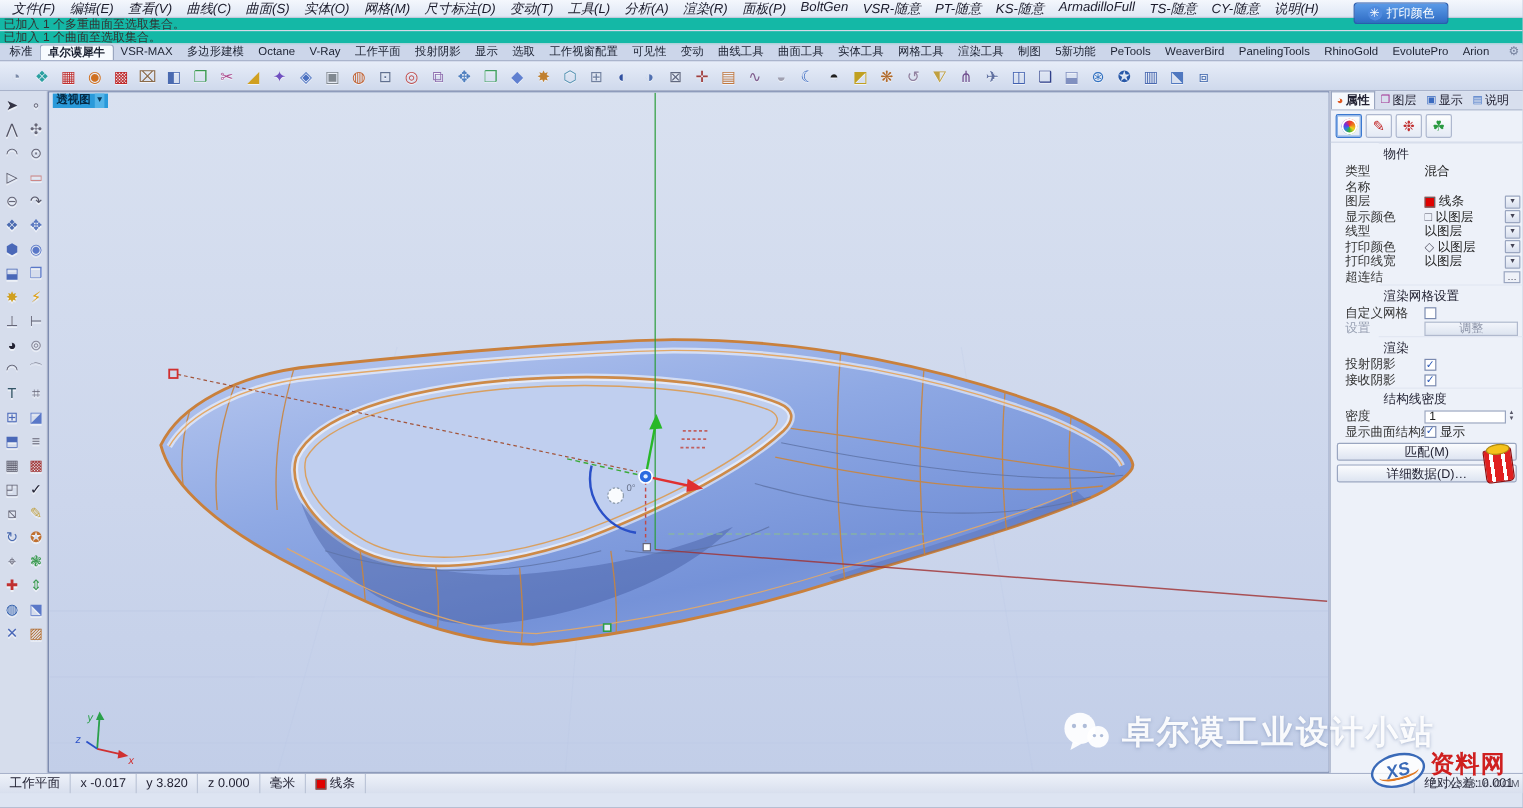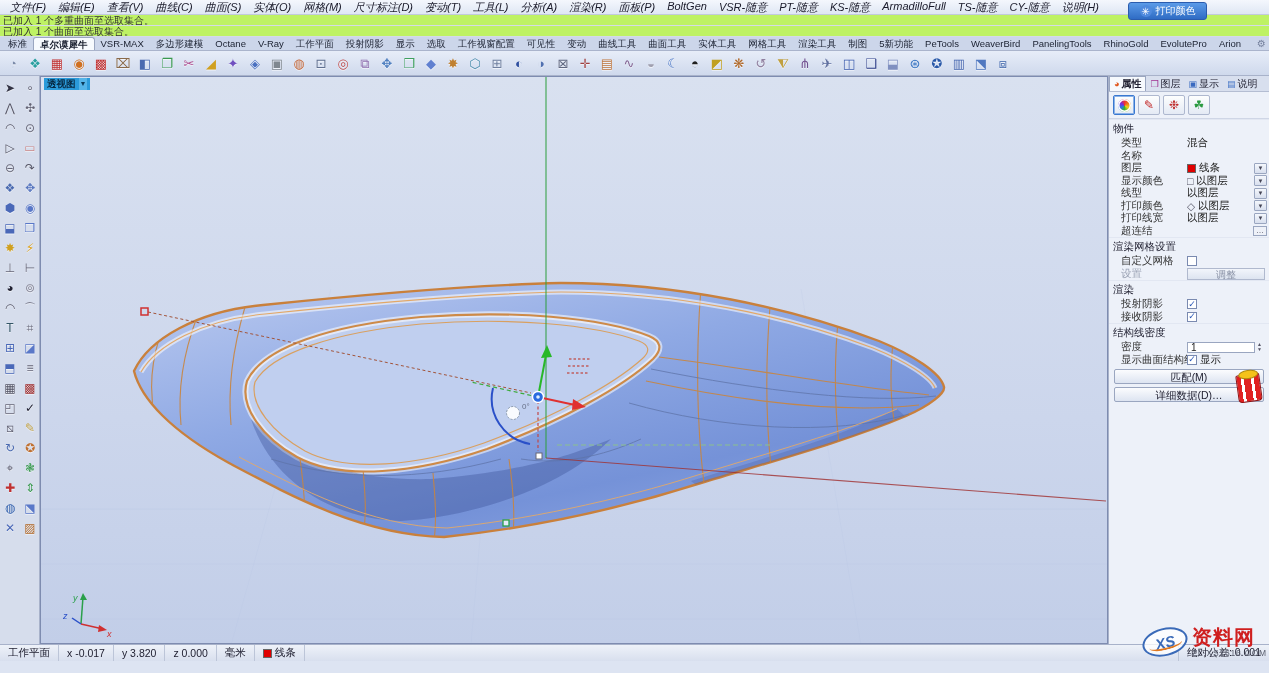--- a/index.html
+++ b/index.html
@@ -9,21 +9,21 @@
   
   .menubar{height:15px;display:flex;align-items:center;padding-left:4px;
            background:linear-gradient(#f4f7fd,#dfe7f4);border-bottom:1px solid #c2cadc;font-size:11px;}
   .menu-item{padding:0 6px;white-space:nowrap;color:#1a1a2a;cursor:default;font-style:italic;}
   .upload-btn{position:absolute;left:1128px;top:2px;width:79px;height:18px;z-index:60;
     background:linear-gradient(#5b9be8,#2f6cc4);border:1px solid #2a5cae;border-radius:3px;
     color:#fff;font-size:10px;display:flex;align-items:center;justify-content:center;gap:4px;}
   .upload-btn .uico{font-size:10px;color:#fff;background:#4f8ade;border-radius:50%;width:12px;height:12px;
     display:inline-flex;align-items:center;justify-content:center;}
   
-  .cmdline{height:11px;background:#bef264;border-bottom:1px solid #d4dae8;font-size:10px;
+  .cmdline{height:11px;background:#14b8a6;border-bottom:1px solid #d4dae8;font-size:10px;
            line-height:11px;padding-left:3px;color:#333;white-space:nowrap;overflow:hidden;}
   .prompt{height:12px;background:#fff;border-bottom:1px solid #b9c2d6;font-size:10.5px;
           line-height:12px;padding-left:3px;display:flex;align-items:center;}
   .prompt b{font-weight:bold;color:#000;}
   .caret{display:inline-block;width:1px;height:9px;background:#333;margin-left:2px;}
   
   .ribbon{height:14px;background:#ccd6ea;display:flex;align-items:flex-end;font-size:9.5px;
           border-bottom:1px solid #aab4cc;padding-left:2px;position:relative;}
   .rtab{padding:0 6px;height:13px;line-height:13px;color:#1a2030;white-space:nowrap;cursor:default;
         border-radius:3px 3px 0 0;}
@@ -52,21 +52,21 @@
         white-space:nowrap;cursor:default;}
   .ptab.active{background:#f6f9fd;border:1px solid #9aa6c0;border-bottom:none;font-weight:bold;}
   .ptab .pticon{font-size:9px;}
   .ptools{display:flex;gap:3px;padding:3px 4px;border-bottom:1px solid #cfd6e6;}
   .ptool{width:22px;height:20px;border:1px solid #aeb8cf;border-radius:2px;background:linear-gradient(#fdfefe,#e4eaf5);
          display:flex;align-items:center;justify-content:center;font-size:12px;cursor:default;}
   .ptool.sel{border-color:#3a78d0;box-shadow:0 0 0 1px #8ab2e8 inset;}
   .wheel{width:13px;height:13px;border-radius:50%;
     background:conic-gradient(#e33,#ec7a1c,#efd21c,#35b335,#2a7ae0,#7a2ae0,#e33);
     box-shadow:0 0 0 1.5px #fff inset;}
-  .psec{font-size:10.5px;color:#223;padding:2px 4px 1px;border-top:1px solid #e2e7f2;}
+  .psec{font-size:10.5px;color:#223;padding:2px 4px 1px;border-top:1px solid #e2e7f2;margin-left:40px;}
   .prow{display:flex;align-items:center;height:12.5px;padding-left:12px;position:relative;}
   .plabel{width:66px;color:#333;white-space:nowrap;overflow:hidden;}
   .plabel.dis{color:#9aa2b4;}
   .pvalue{flex:1;display:flex;align-items:center;gap:3px;color:#222;white-space:nowrap;overflow:hidden;}
   .swatch{width:9px;height:9px;display:inline-block;border:1px solid #666;}
   .pfx{color:#556;}
   .ddbtn{width:13px;height:11px;margin-right:2px;border:1px solid #9aa6c0;border-radius:1px;
     background:linear-gradient(#f4f7fc,#d8dfee);font-size:6px;color:#445;display:flex;
     align-items:center;justify-content:center;}
   .dots{width:14px;height:10px;border:1px solid #9aa6c0;background:#eef1f8;font-size:8px;line-height:8px;
@@ -522,20 +522,32 @@
     <span class="seg">z 0.000</span>
     <span class="seg">毫米</span>
     <span class="seg">
       <span class="layer-swatch" style="background: rgb(224, 0, 0);"></span>
       <span>线条</span>
     </span>
     <span class="sb-space"></span>
     <span class="seg" style="border-right:none;">绝对公差: 0.001</span>
   </div>
 
+  <div class="wechat-mark">
+    <svg width="42" height="36" viewBox="0 0 42 36">
+      <circle cx="16" cy="15" r="13" fill="rgba(255,255,255,0.93)"></circle>
+      <circle cx="31" cy="22" r="9" fill="rgba(255,255,255,0.93)"></circle>
+      <polygon points="10,26 8,33 17,28" fill="rgba(255,255,255,0.93)"></polygon>
+      <circle cx="11" cy="13" r="1.8" fill="#aebcd8"></circle>
+      <circle cx="20" cy="13" r="1.8" fill="#aebcd8"></circle>
+      <circle cx="28" cy="21" r="1.4" fill="#aebcd8"></circle>
+      <circle cx="34" cy="21" r="1.4" fill="#aebcd8"></circle>
+    </svg>
+    <span class="txt">卓尔谟工业设计小站</span>
+  </div>
 
   <div class="site-mark">
     <div class="xs-logo">XS</div>
     <div class="site-text">
       <span class="site-name">资料网</span>
       <span class="site-url">ZL.XS1616.COM</span>
     </div>
   </div>
 
 </div>

